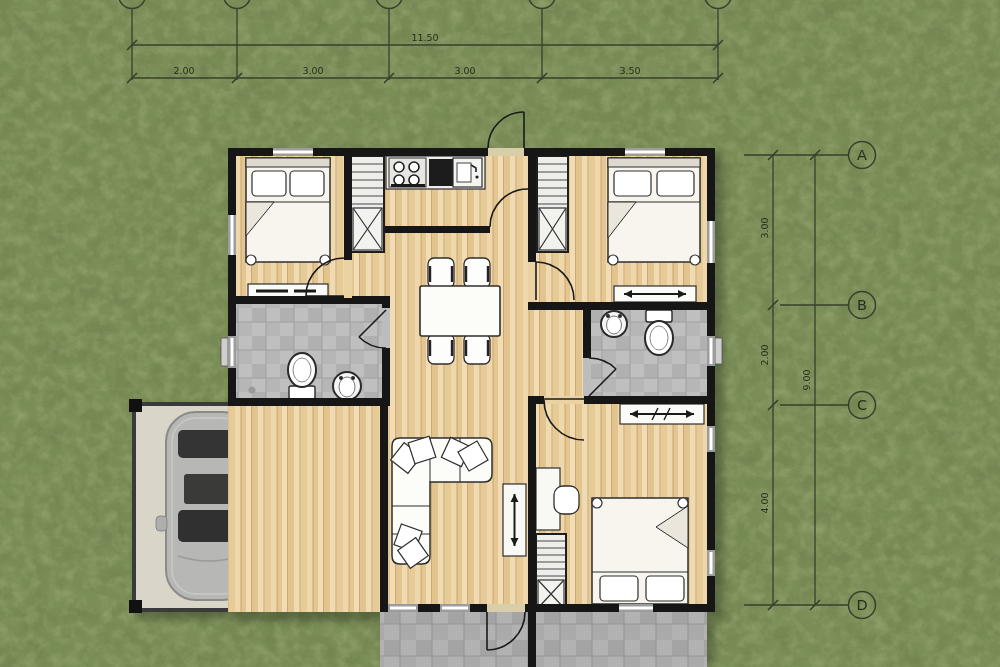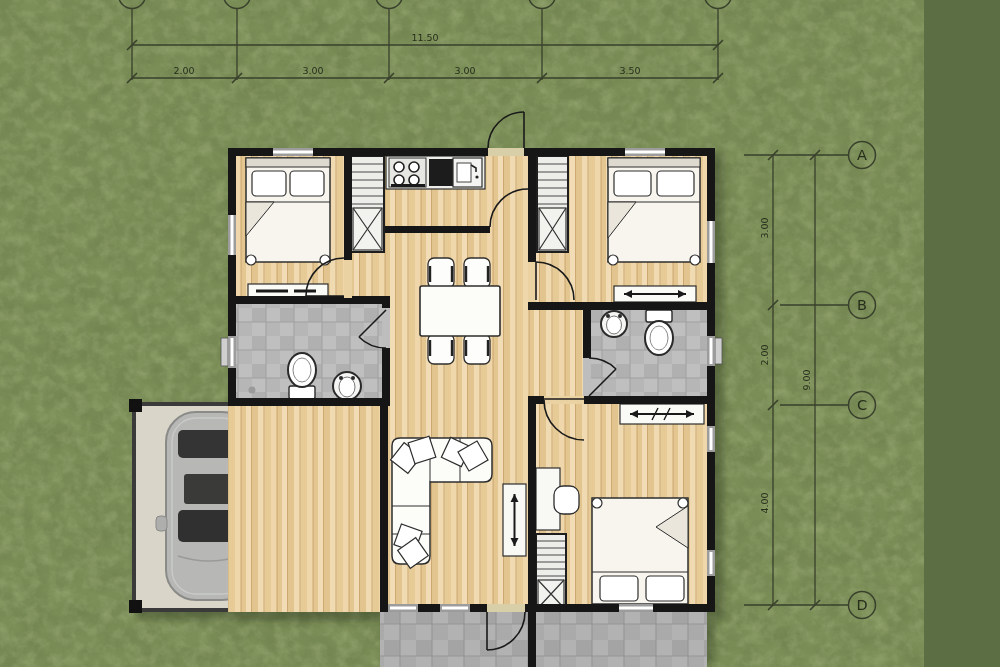--- a/index.html
+++ b/index.html
@@ -1,16 +1,16 @@
 <!DOCTYPE html>
 <html><head>
 <meta charset="utf-8">
 <style>
   html,body{margin:0;padding:0;background:#5c6e44;}
-  .stage{position:relative;width:924px;height:667px;overflow:hidden;
+  .stage{position:relative;width:1000px;height:667px;overflow:hidden;
          font-family:"DejaVu Sans","Liberation Sans",sans-serif;}
   svg text{font-family:"DejaVu Sans","Liberation Sans",sans-serif;}
 </style>
 </head>
 <body>
 
 <div class="stage">
 <svg width="1000" height="667" viewBox="0 0 1000 667">
 <defs>
   <pattern id="wood" width="36" height="36" patternUnits="userSpaceOnUse">

